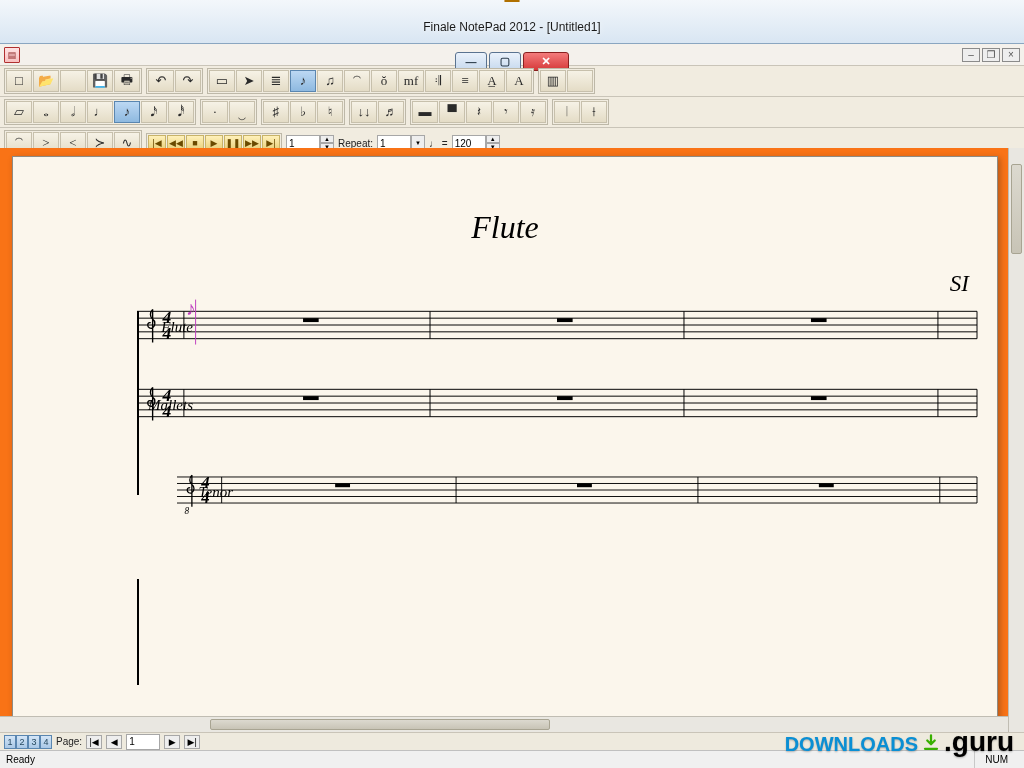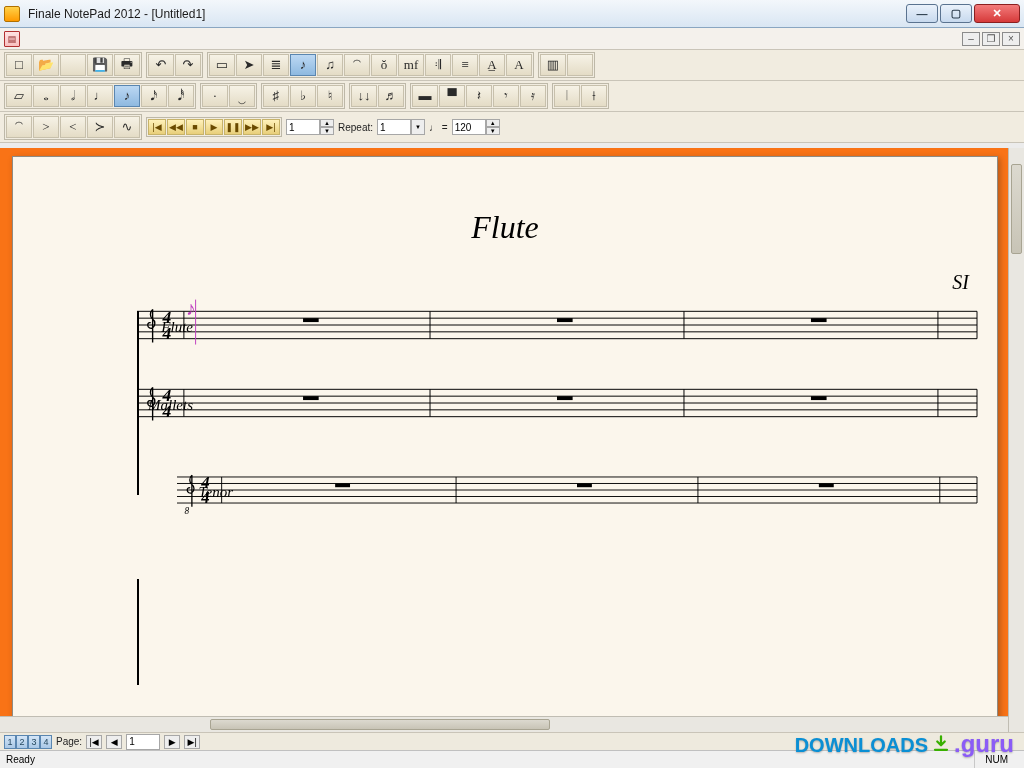--- a/index.html
+++ b/index.html
@@ -1,22 +1,22 @@
 <!DOCTYPE html>
 <html><head>
 <meta charset="utf-8">
 <style>
   * { box-sizing: border-box; }
   html, body { margin:0; padding:0; width:1024px; height:768px; overflow:hidden;
                font-family: "Segoe UI", Tahoma, sans-serif; font-size:11px;
                background:#ececec; }
   
-  .titlebar { height:28px; background:linear-gradient(#f3f7fb,#d9e6f3);
+  .titlebar { height:44px; background:linear-gradient(#f3f7fb,#d9e6f3);
               border-bottom:1px solid #8aa6c1; display:flex; align-items:center;
-              padding:0 4px; gap:8px; }
+              padding:0 4px; gap:18px;flex-direction:column; }
   .titlebar .app-icon { width:16px; height:16px;
        background:linear-gradient(#ffd24a,#ff9a00); border:1px solid #b07000;
        border-radius:2px; }
   .titlebar .title-text { flex:1; color:#1a1a1a; font-size:12px;
                           text-shadow:0 0 6px #fff; }
   .win-btns { display:flex; gap:2px; }
   .win-btn { width:32px; height:19px; border:1px solid #5a7390; border-radius:3px;
              background:linear-gradient(#eaf2fb,#c7d9ee); display:flex;
              align-items:center; justify-content:center; font-weight:bold;
              color:#304050; cursor:default; }
@@ -55,21 +55,21 @@
                     background:#eee; font-size:6px; line-height:6px; padding:0; }
   .lbl{ font-size:10px; color:#222; }
   
   .workspace{ position:absolute; left:0; right:0; top:148px; bottom:36px;
               background:#f97316; overflow:hidden;font-style:italic; }
   .page{ position:absolute; left:12px; top:8px; width:986px; height:620px;
          background:#fbf6ec; border:1px solid #8e8b83; box-shadow:2px 2px 6px #2225; }
   .page .title{ position:absolute; top:52px; left:0; right:0; text-align:center;
                 font-family:"Times New Roman",serif; font-size:32px; }
   .page .si{ position:absolute; top:114px; right:28px;
-             font-family:"Times New Roman",serif; font-size:20px;text-align:right; }
+             font-family:"Times New Roman",serif; font-size:23px;text-align:right; }
   .system{ position:absolute; left:60px; right:20px; }
   .sys1{ top:148px; height:230px; }
   .sys2{ top:416px; height:160px; }
   .staff{ position:absolute; left:64px; right:0; height:40px; }
   .staff svg{ width:100%; height:100%; overflow:visible; }
   .staff-label{ position:absolute; right:calc(100% - 56px); top:14px;
                 font-family:"Times New Roman",serif; font-size:15px;
                 text-align:right; white-space:nowrap; }
   .vscroll{ position:absolute; right:0; top:0; bottom:0; width:16px;
             background:#e9e7e1; border-left:1px solid #c0bdb3; }
@@ -93,21 +93,21 @@
   .statusbar{ position:absolute; left:0; right:0; bottom:0; height:18px;
               background:#f0f0f0; border-top:1px solid #c0c0c0;
               display:flex; align-items:center; padding:0 6px; font-size:10px; }
   .statusbar .cell{ border-left:1px solid #c8c8c8; padding:0 10px; height:100%;
                     display:flex; align-items:center; }
   
   .wm{ position:absolute; right:10px; bottom:10px;
        font-family:Arial,sans-serif; font-weight:700; font-size:20px;
        color:#0a8fd4; display:flex; align-items:baseline; gap:4px;
        text-shadow:0 1px 2px #0004; }
-  .wm .g{ color:#8b5cf6; font-size:24px; }
+  .wm .g{ color:#000000; font-size:28px; }
   .wm svg{ width:18px; height:18px; }
 </style>
 </head>
 <body>
 
 <div class="titlebar">
   <div class="app-icon"></div>
   <div class="title-text">Finale NotePad 2012 - [Untitled1]</div>
   <div class="win-btns">
     <div class="win-btn">—</div>

